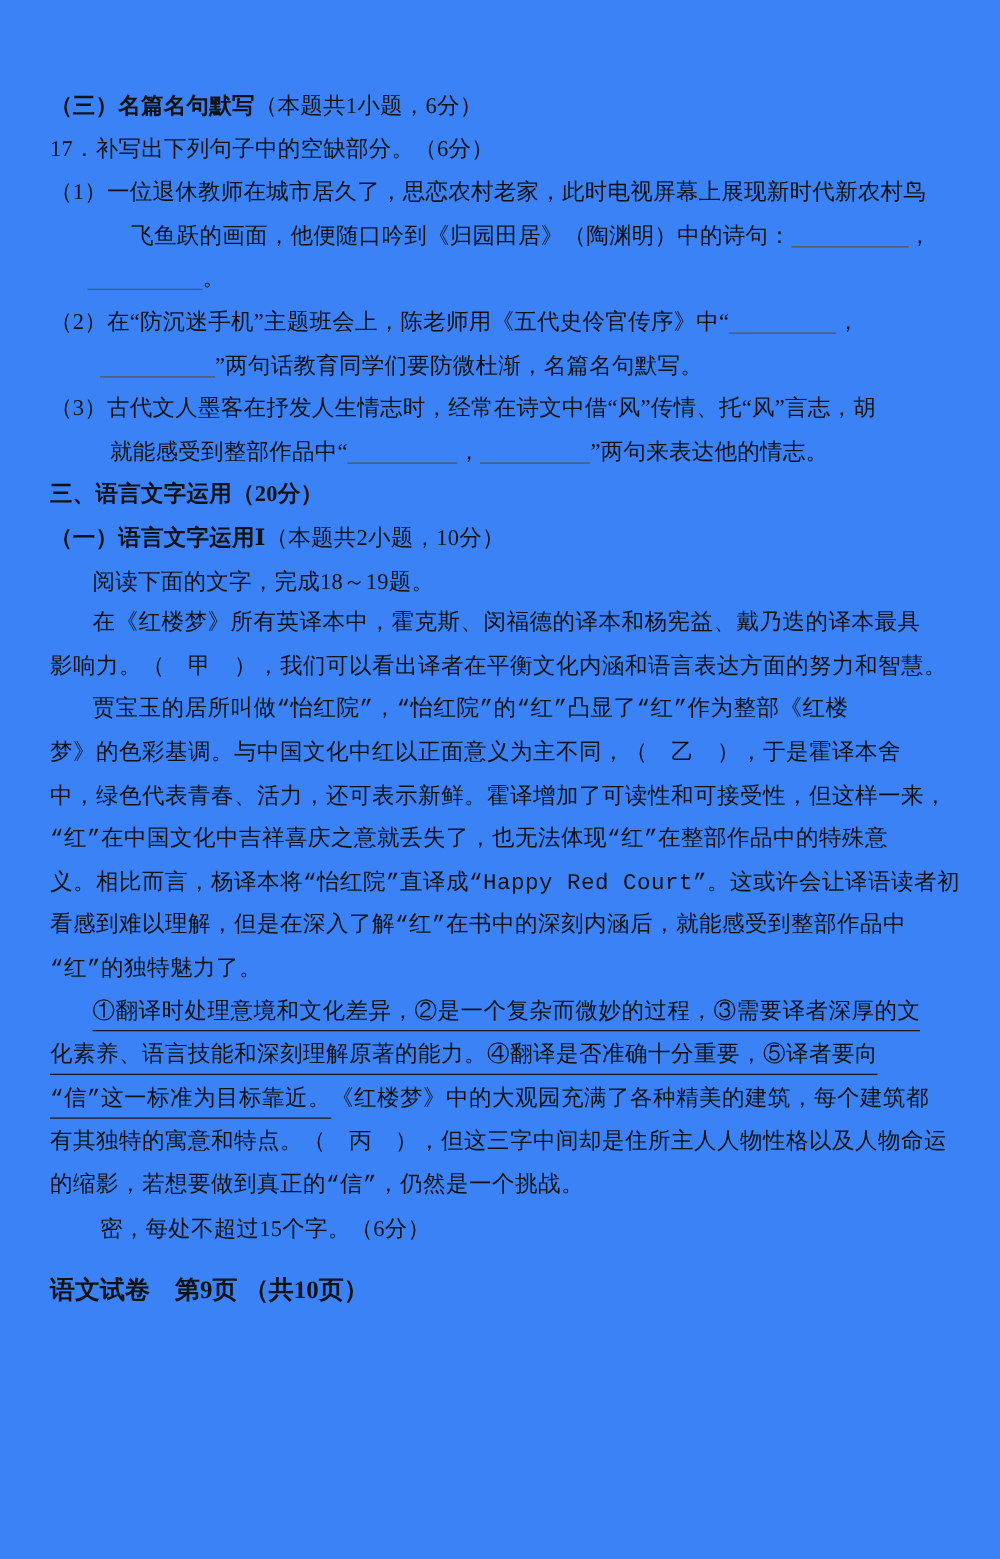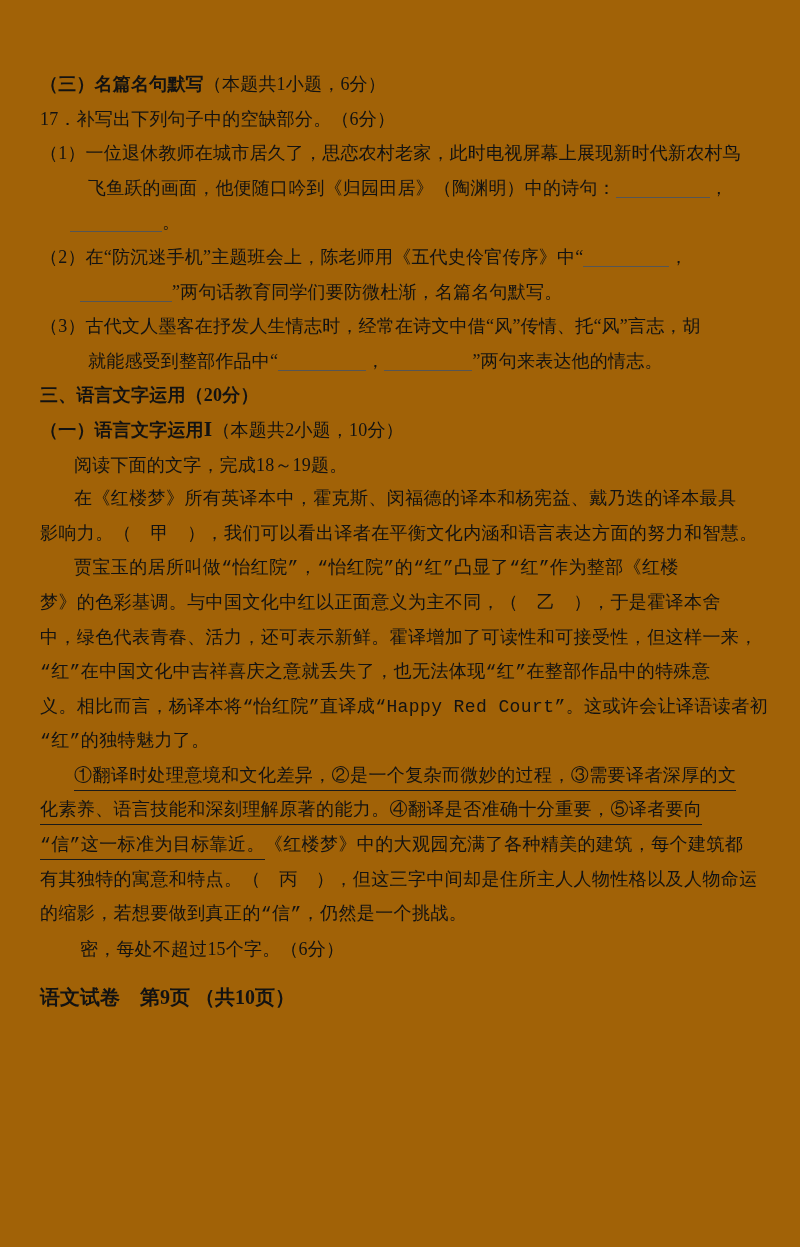--- a/index.html
+++ b/index.html
@@ -10,21 +10,21 @@
     height: 1247px;
     overflow: hidden;
     color: #121212;
     font-family: "Liberation Serif", "DejaVu Serif", serif;
   }
   .page {
     box-sizing: border-box;
     width: 800px;
     height: 1247px;
     padding: 67px 38px 0 40px;
-    background: #a16207;
+    background: #3b82f6;
   }
   .block { margin: 0; }
   .line {
     font-size: 18px;
     line-height: 34.6px;
     height: 34.6px;
     white-space: nowrap;
     letter-spacing: 0.2px;
   }
   .line.kai {
@@ -56,21 +56,21 @@
 <div class="page">
   <div id="content">
       <div class="block">
         <div class="line"><span class="bold ">（三）名篇名句默写</span><span class="">（本题共1小题，6分）</span></div>
       </div>
       <div class="block">
         <div class="line"><span class="">17．补写出下列句子中的空缺部分。（6分）</span></div>
       </div>
       <div class="block">
         <div class="line"><span class="">（1）一位退休教师在城市居久了，思恋农村老家，此时电视屏幕上展现新时代新农村鸟</span></div>
-        <div class="line" style="padding-left: 48px;"><span class="">飞鱼跃的画面，他便随口吟到《归园田居》（陶渊明）中的诗句：</span><span class="blank" style="width: 94px;"></span><span class="">，</span></div>
+        <div class="line" style="padding-left: 48px; text-align: center;"><span class="">飞鱼跃的画面，他便随口吟到《归园田居》（陶渊明）中的诗句：</span><span class="blank" style="width: 94px;"></span><span class="">，</span></div>
         <div class="line" style="padding-left: 30px;"><span class="blank" style="width: 92px;"></span><span class="">。</span></div>
       </div>
       <div class="block">
         <div class="line"><span class="">（2）在“防沉迷手机”主题班会上，陈老师用《五代史伶官传序》中“</span><span class="blank" style="width: 86px;"></span><span class="">，</span></div>
         <div class="line" style="padding-left: 40px;"><span class="blank" style="width: 92px;"></span><span class="">”两句话教育同学们要防微杜渐，名篇名句默写。</span></div>
       </div>
       <div class="block">
         <div class="line"><span class="">（3）古代文人墨客在抒发人生情志时，经常在诗文中借“风”传情、托“风”言志，胡</span></div>
         <div class="line" style="padding-left: 48px;"><span class="">就能感受到整部作品中“</span><span class="blank" style="width: 88px;"></span><span class="">，</span><span class="blank" style="width: 88px;"></span><span class="">”两句来表达他的情志。</span></div>
       </div>
@@ -86,20 +86,21 @@
       <div class="block">
         <div class="line kai" style="padding-left: 34px;"><span class="">在《红楼梦》所有英译本中，霍克斯、闵福德的译本和杨宪益、戴乃迭的译本最具</span></div>
         <div class="line kai"><span class="">影响力。（　甲　），我们可以看出译者在平衡文化内涵和语言表达方面的努力和智慧。</span></div>
       </div>
       <div class="block">
         <div class="line kai" style="padding-left: 34px;"><span class="">贾宝玉的居所叫做“怡红院”，“怡红院”的“红”凸显了“红”作为整部《红楼</span></div>
         <div class="line kai"><span class="">梦》的色彩基调。与中国文化中红以正面意义为主不同，（　乙　），于是霍译本舍</span></div>
         <div class="line kai"><span class="">中，绿色代表青春、活力，还可表示新鲜。霍译增加了可读性和可接受性，但这样一来，</span></div>
         <div class="line kai"><span class="">“红”在中国文化中吉祥喜庆之意就丢失了，也无法体现“红”在整部作品中的特殊意</span></div>
         <div class="line kai"><span class="">义。相比而言，杨译本将“怡红院”直译成“Happy Red Court”。这或许会让译语读者初</span></div>
+        <div class="line kai"><span class="">看感到难以理解，但是在深入了解“红”在书中的深刻内涵后，就能感受到整部作品中</span></div>
         <div class="line kai"><span class="">“红”的独特魅力了。</span></div>
       </div>
       <div class="block">
         <div class="line kai" style="padding-left: 34px;"><span class="ul">①翻译时处理意境和文化差异，②是一个复杂而微妙的过程，③需要译者深厚的文</span></div>
         <div class="line kai"><span class="ul">化素养、语言技能和深刻理解原著的能力。④翻译是否准确十分重要，⑤译者要向</span></div>
         <div class="line kai"><span class="ul">“信”这一标准为目标靠近。</span><span class="">《红楼梦》中的大观园充满了各种精美的建筑，每个建筑都</span></div>
         <div class="line kai"><span class="">有其独特的寓意和特点。（　丙　），但这三字中间却是住所主人人物性格以及人物命运</span></div>
         <div class="line kai"><span class="">的缩影，若想要做到真正的“信”，仍然是一个挑战。</span></div>
       </div>
       <div class="block">

